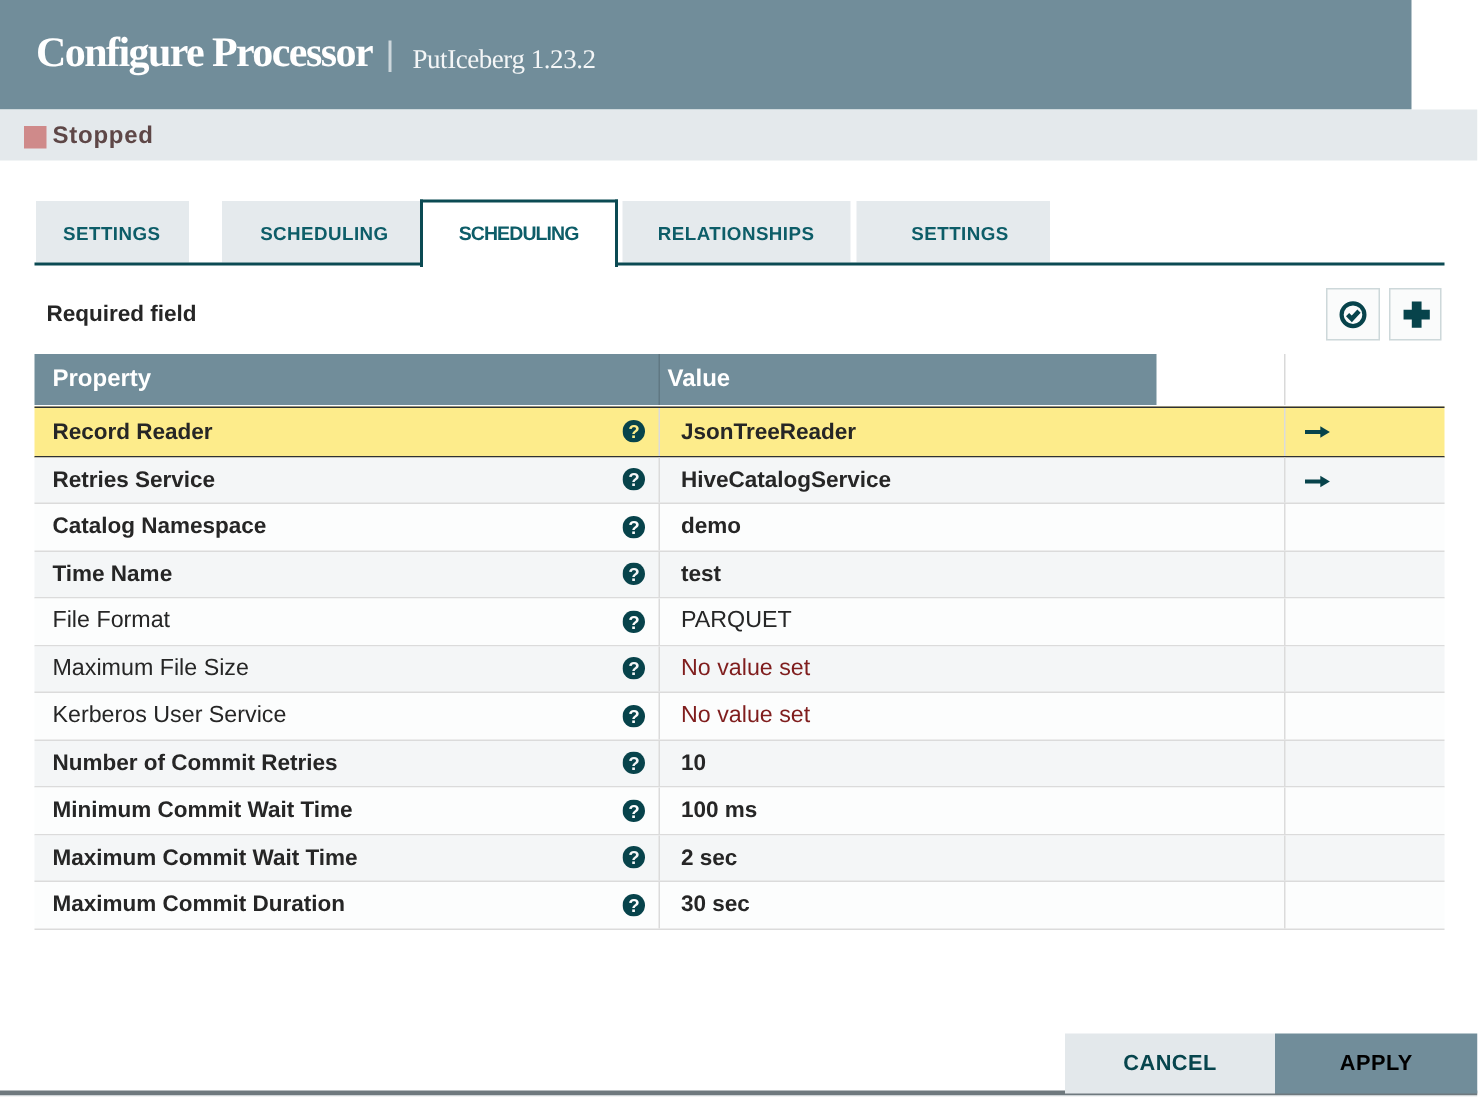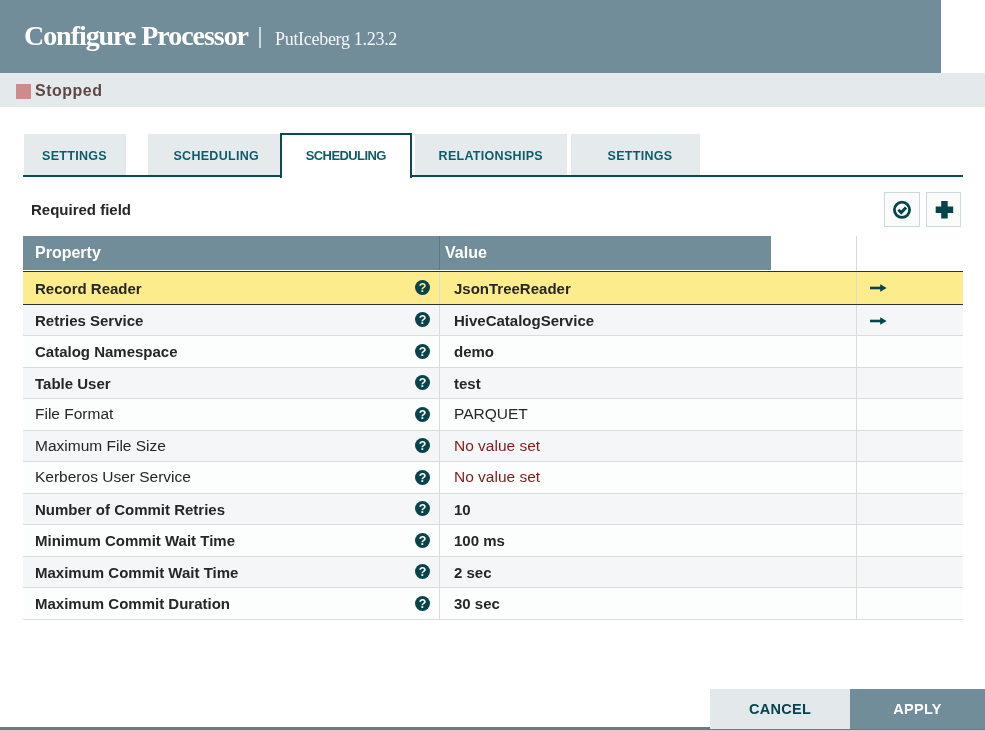--- a/index.html
+++ b/index.html
@@ -44,21 +44,21 @@
   .row .nv { color:#7f1d1d; font-weight:normal; }
   .row .vsep1 { position:absolute; left:416px; top:0; width:1px; height:100%; background:#DBDBDB; }
   .row .vsep2 { position:absolute; left:833px; top:0; width:1px; height:100%; background:#DBDBDB; }
   .row .q { position:absolute; left:391.5px; top:50%; margin-top:-7.5px; width:15px; height:15px; }
   .row.sel { background:#FDEC8B; border-top:1.4px solid #2E3133; border-bottom:1.4px solid #2E3133; height:34px; }
   .row .arrow { position:absolute; left:847px; top:50%; margin-top:-5.2px; }
 
   
   #cancel { left:710px; top:688.5px; width:140px; height:40.1px; background:#E3E8EB; color:#07454D;
     font-size:14.5px; font-weight:bold; text-align:center; line-height:40px; letter-spacing:0.3px; }
-  #apply { left:850px; top:688.5px; width:135px; height:40.1px; background:#718D9A; color:#ffffff;
+  #apply { left:850px; top:688.5px; width:135px; height:40.1px; background:#718D9A; color:#000000;
     font-size:14.5px; font-weight:bold; text-align:center; line-height:40px; letter-spacing:0.3px; }
   #botline { left:0; top:726.8px; width:985px; height:2.8px; background:#6F797E; z-index:1; }
   #botline2 { left:0; top:729.6px; width:985px; height:1.4px; background:#CDD3D6; z-index:1; }
   #cancel,#apply { z-index:2; }
 </style>
 </head>
 <body>
   <div id="hdr" class="abs">
     <span class="title">Configure Processor</span>
     <span class="sep"></span>
@@ -132,21 +132,21 @@
       <span class="name">Catalog Namespace</span>
       <svg class="q" viewBox="0 0 15 15">
         <circle cx="7.5" cy="7.5" r="7.5" fill="#07434B"></circle>
         <text x="7.6" y="12" text-anchor="middle" font-size="12.5" font-weight="bold" fill="#FCFDFD" font-family="Liberation Sans">?</text>
       </svg>
       <span class="val">demo</span>
     </div>
     <div class="row b" style="top:367.5px;background:#F4F6F7;">
       <span class="vsep1"></span>
       <span class="vsep2"></span>
-      <span class="name">Table User</span>
+      <span class="name">Time Name</span>
       <svg class="q" viewBox="0 0 15 15">
         <circle cx="7.5" cy="7.5" r="7.5" fill="#07434B"></circle>
         <text x="7.6" y="12" text-anchor="middle" font-size="12.5" font-weight="bold" fill="#F4F6F7" font-family="Liberation Sans">?</text>
       </svg>
       <span class="val">test</span>
     </div>
     <div class="row" style="top:399.0px;background:#FCFDFD;">
       <span class="vsep1"></span>
       <span class="vsep2"></span>
       <span class="name">File Format</span>

